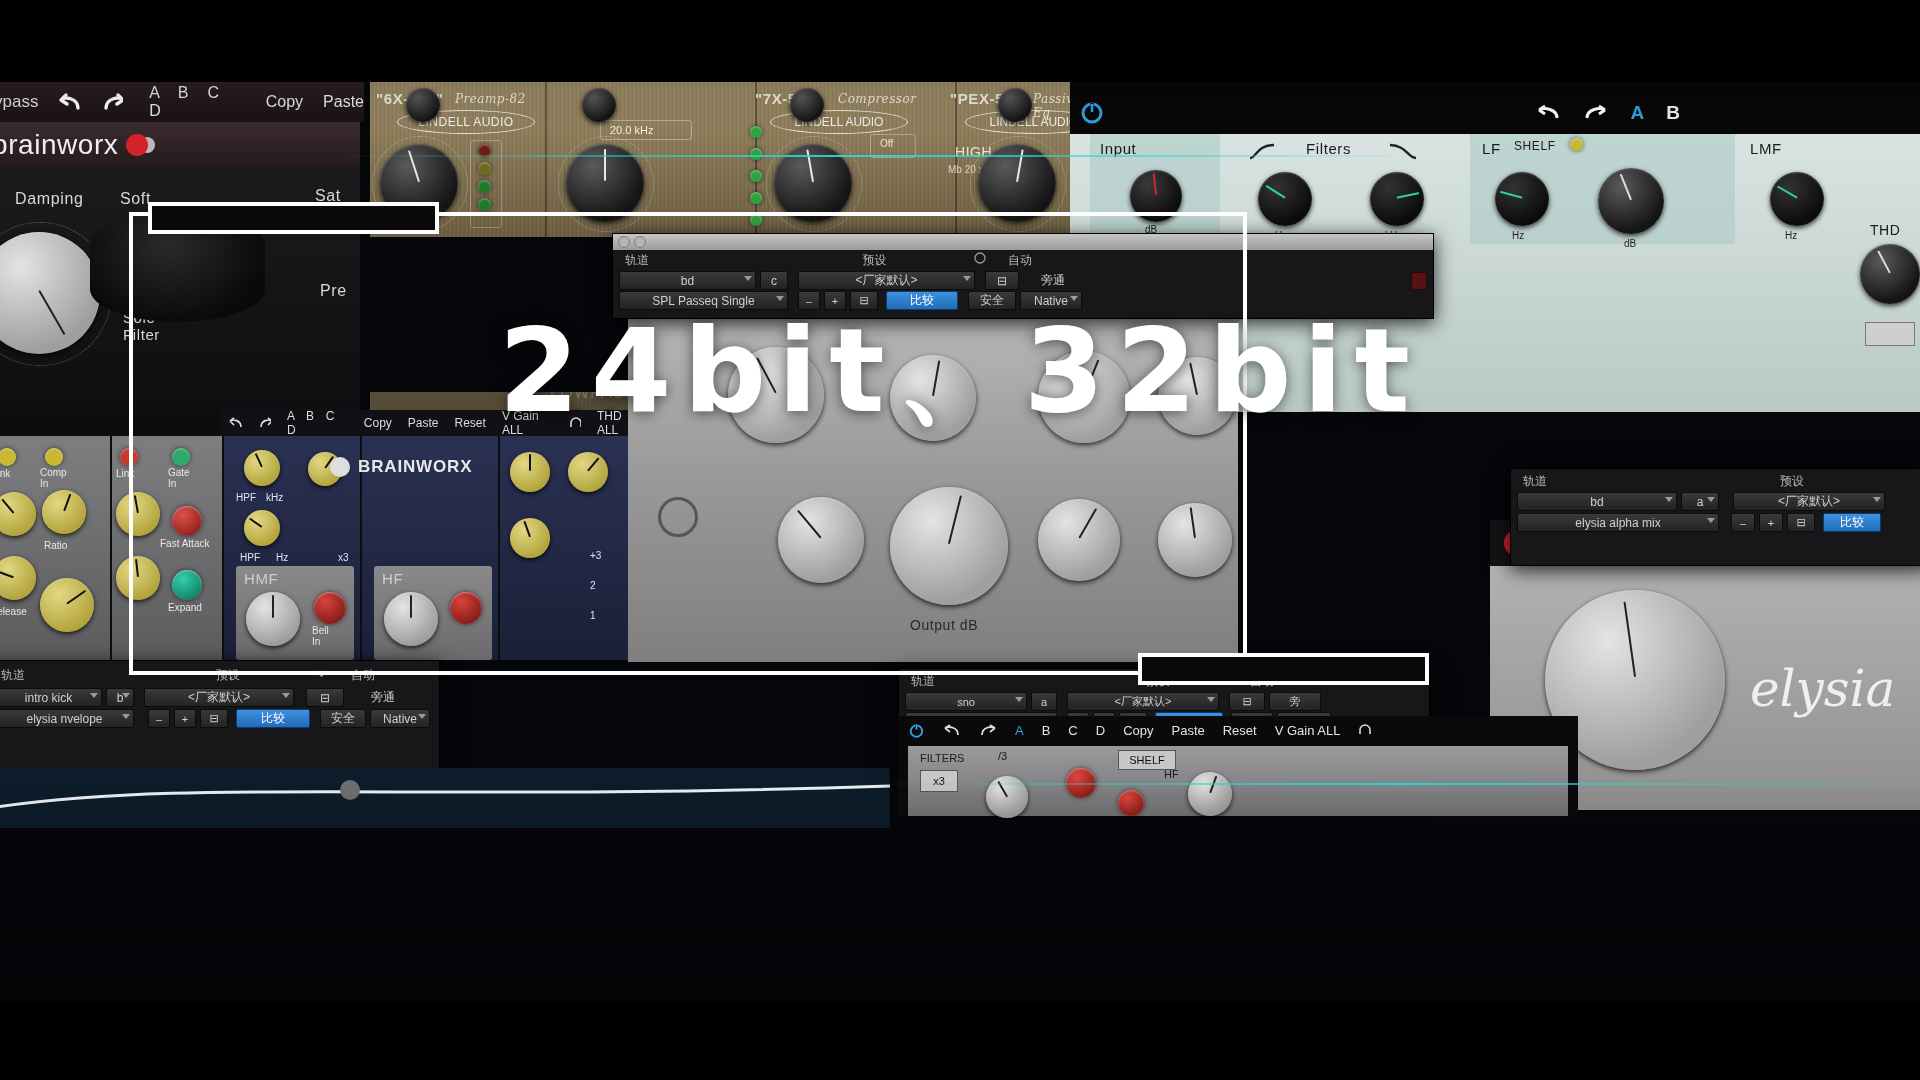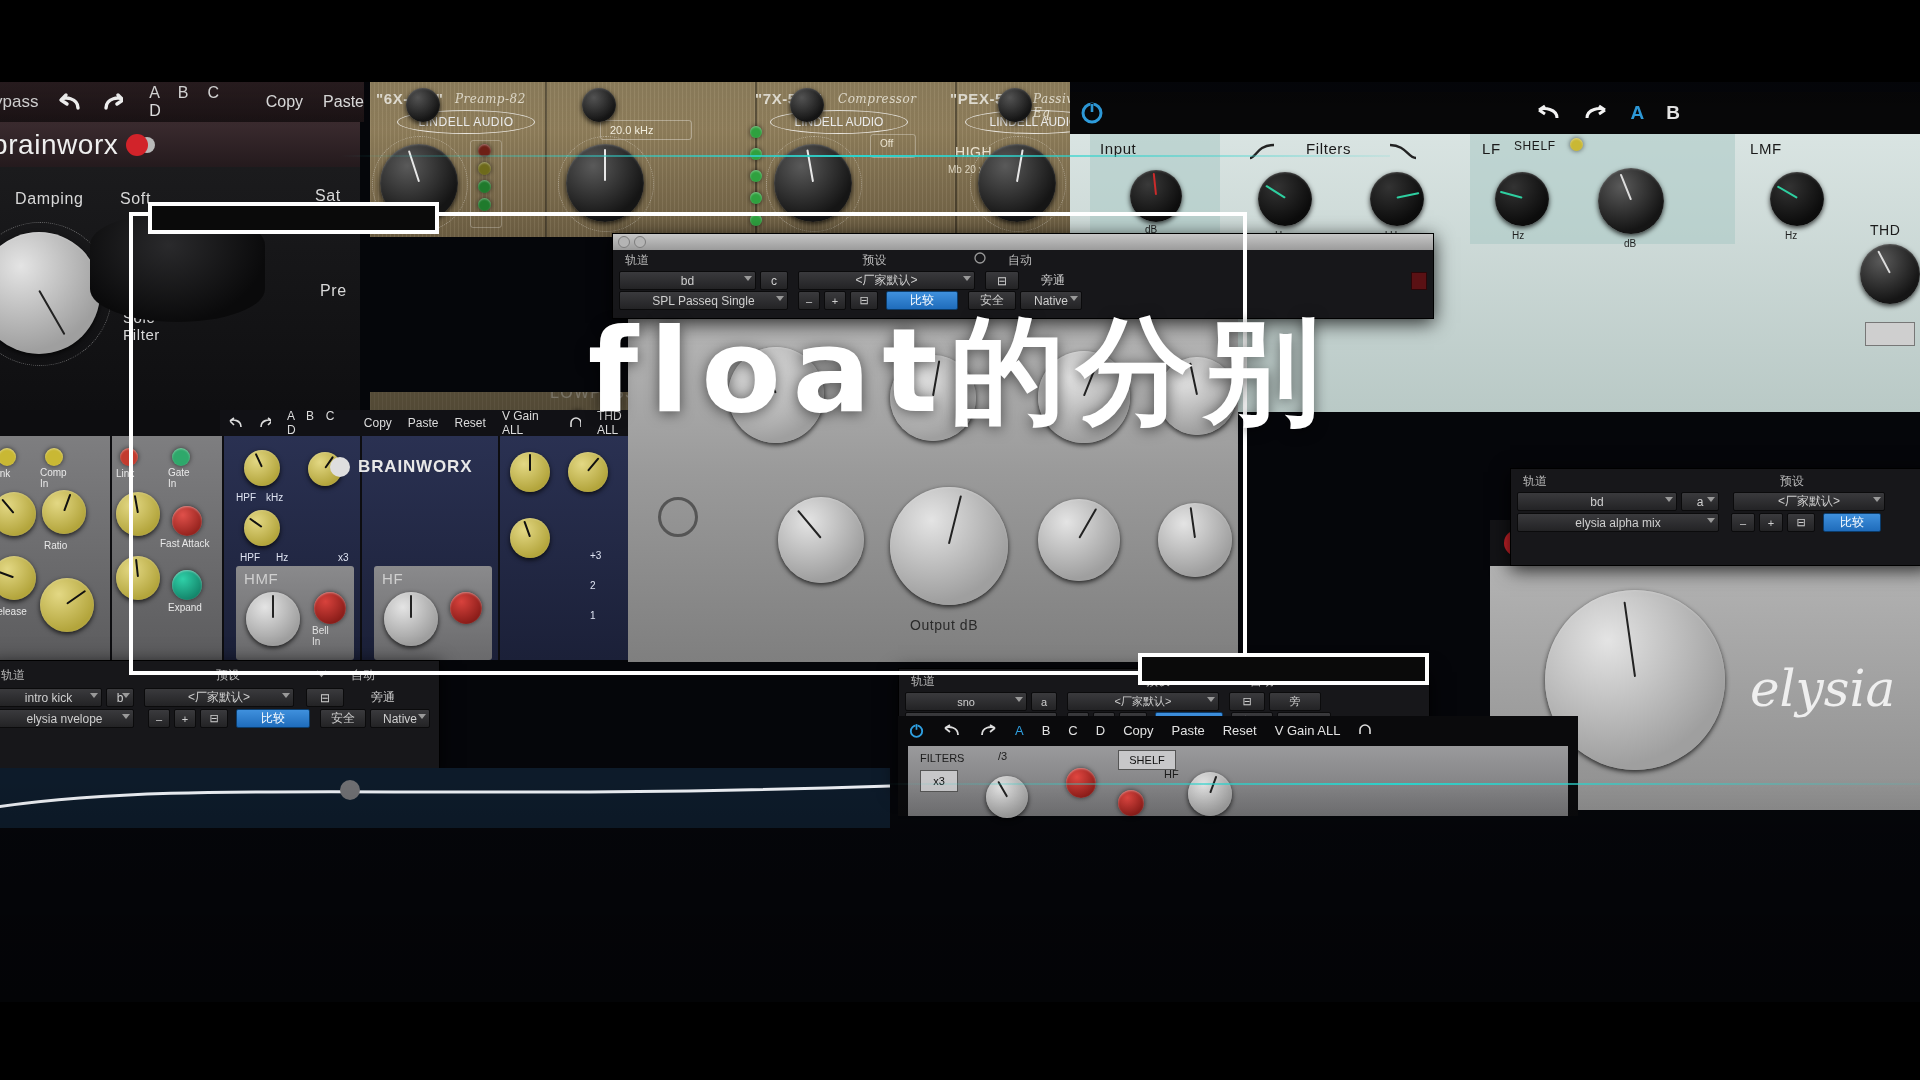--- a/index.html
+++ b/index.html
@@ -590,16 +590,16 @@
   <div class="tealline" style="left:340px;top:155px;width:1050px;"></div>
   <div class="tealline" style="left:880px;top:783px;width:1040px;"></div>
 
   <div class="vignette"></div>
 
   <div class="frameBox" style="left:129px;top:212px;width:1110px;height:455px;"></div>
   <div class="solidBar" style="left:148px;top:202px;width:283px;height:24px;"></div>
   <div class="solidBar" style="left:1138px;top:653px;width:283px;height:24px;"></div>
 
   <div class="titleWrap">
-    <div class="bigtitle l2">float的分别</div>
+    <div class="bigtitle">24bit、32bit</div>
   </div>
 
 </div>
 
 </body></html>

